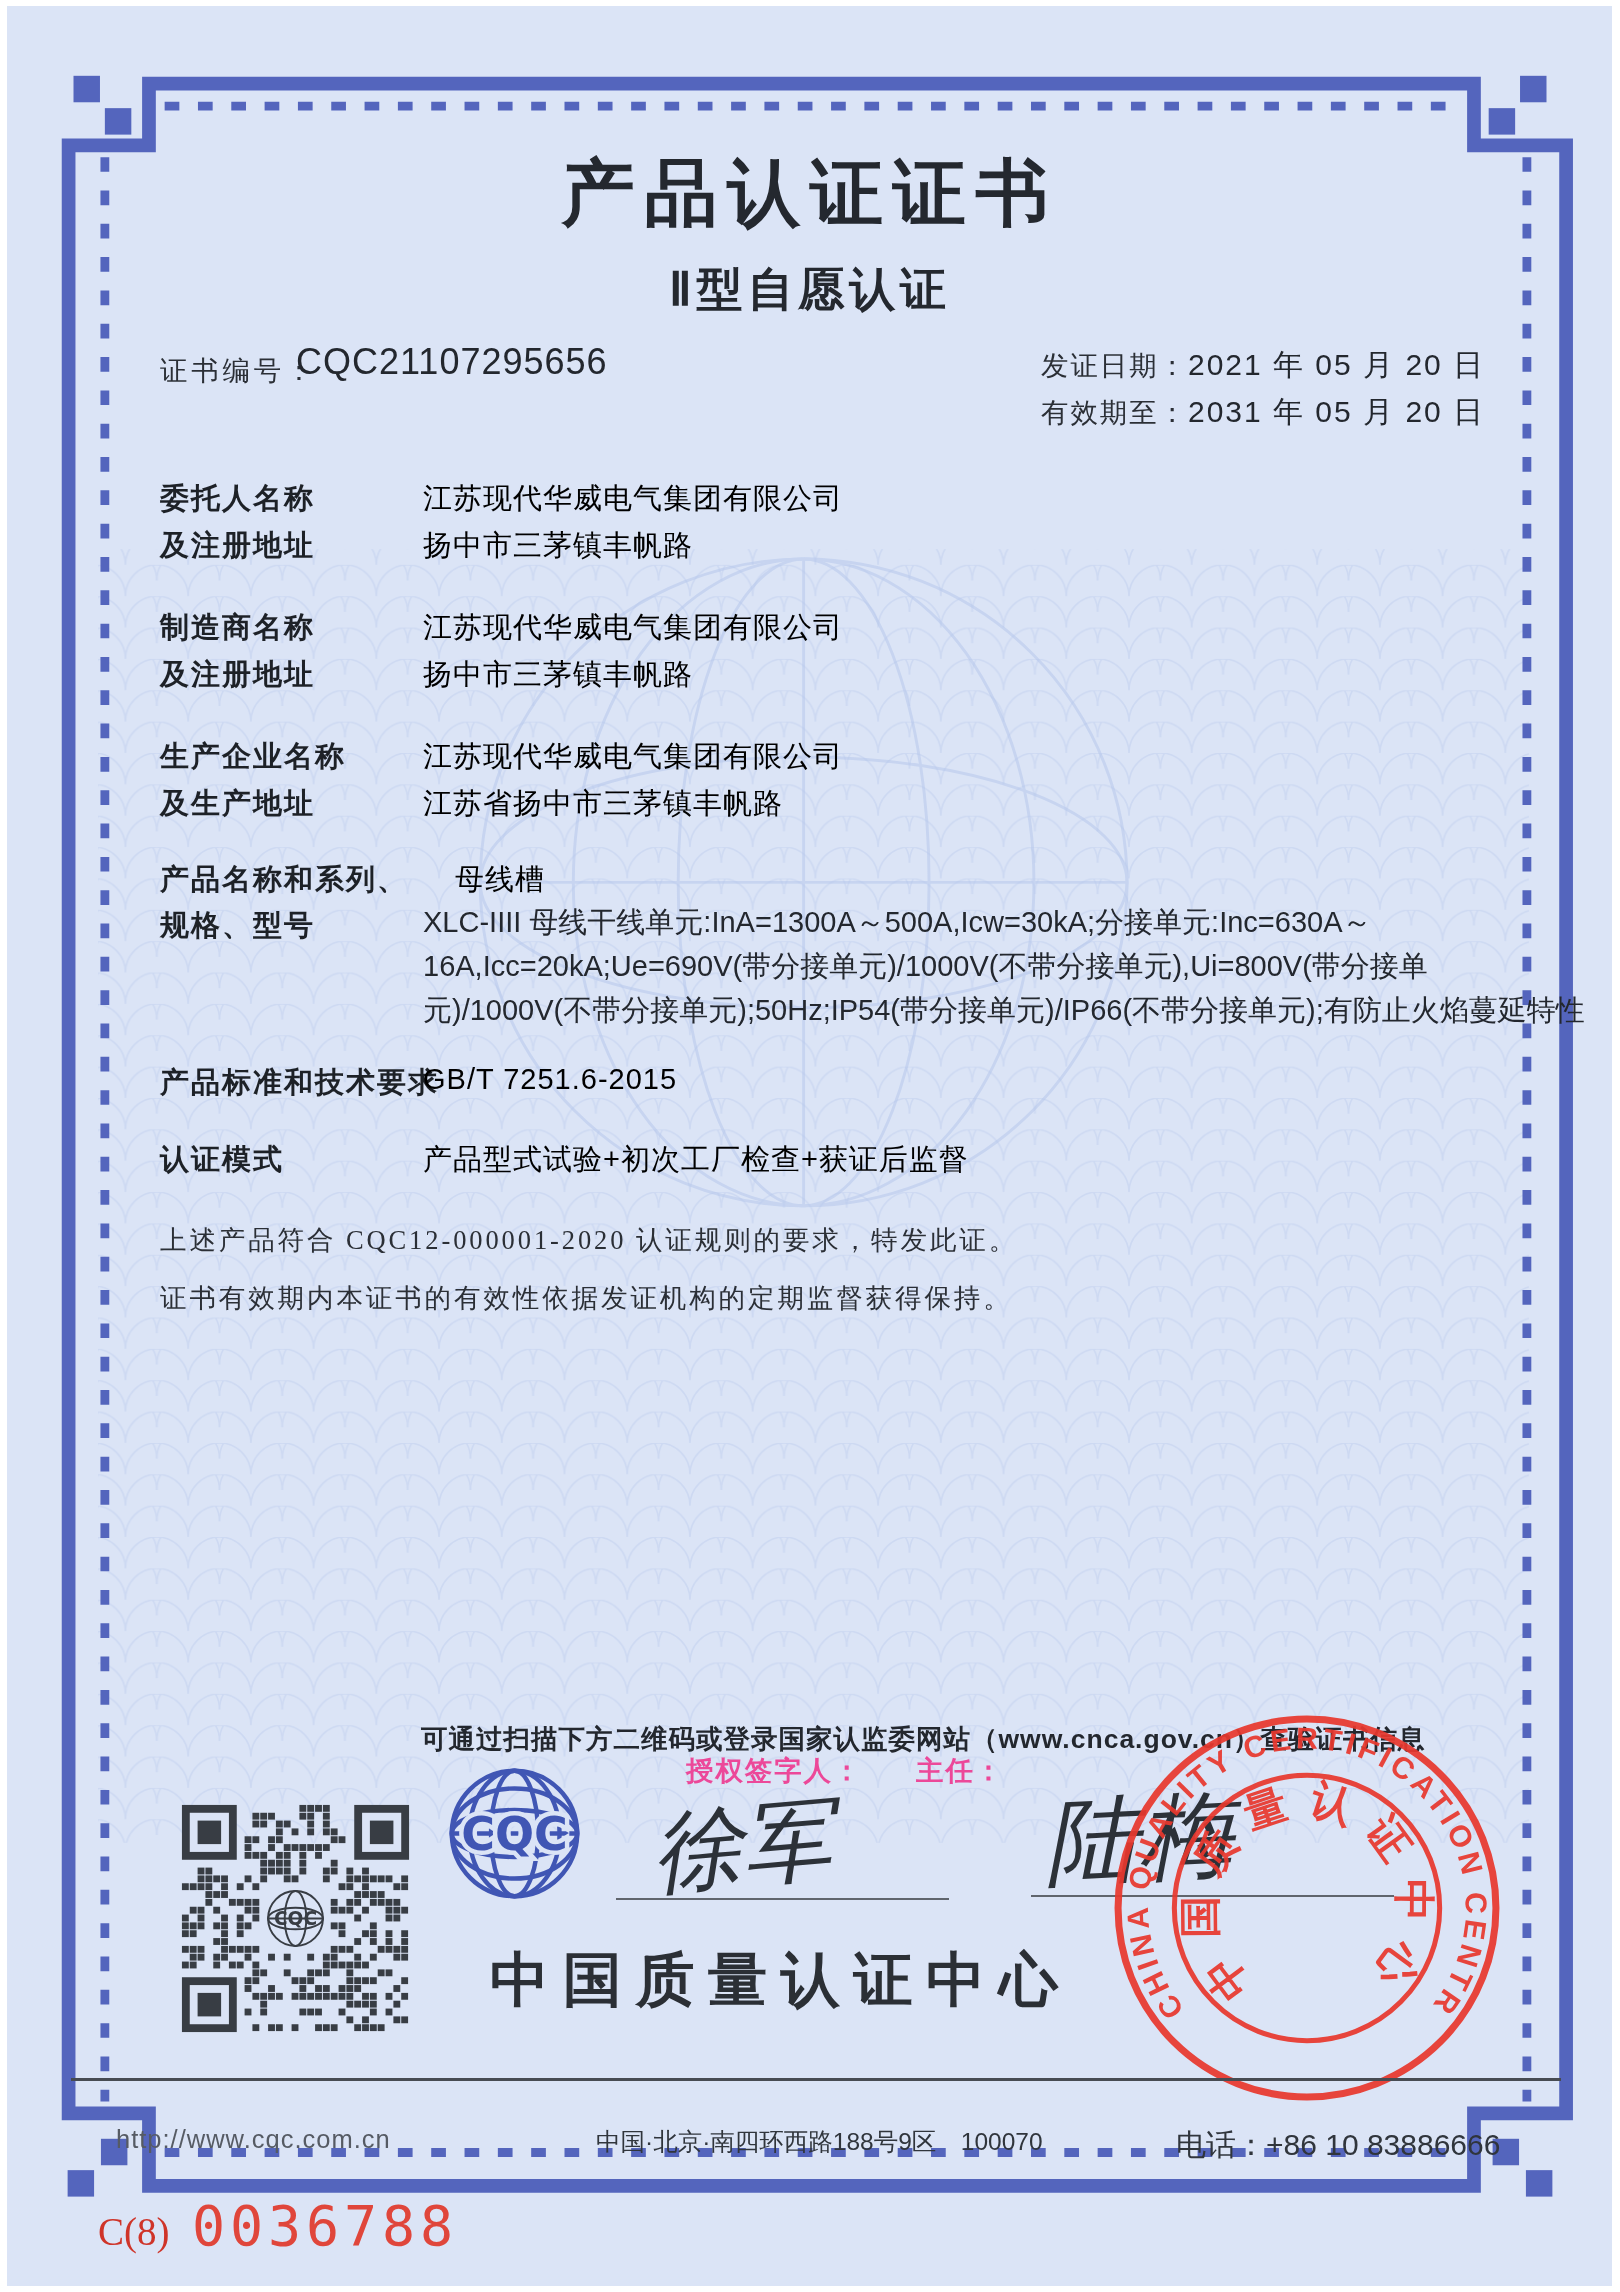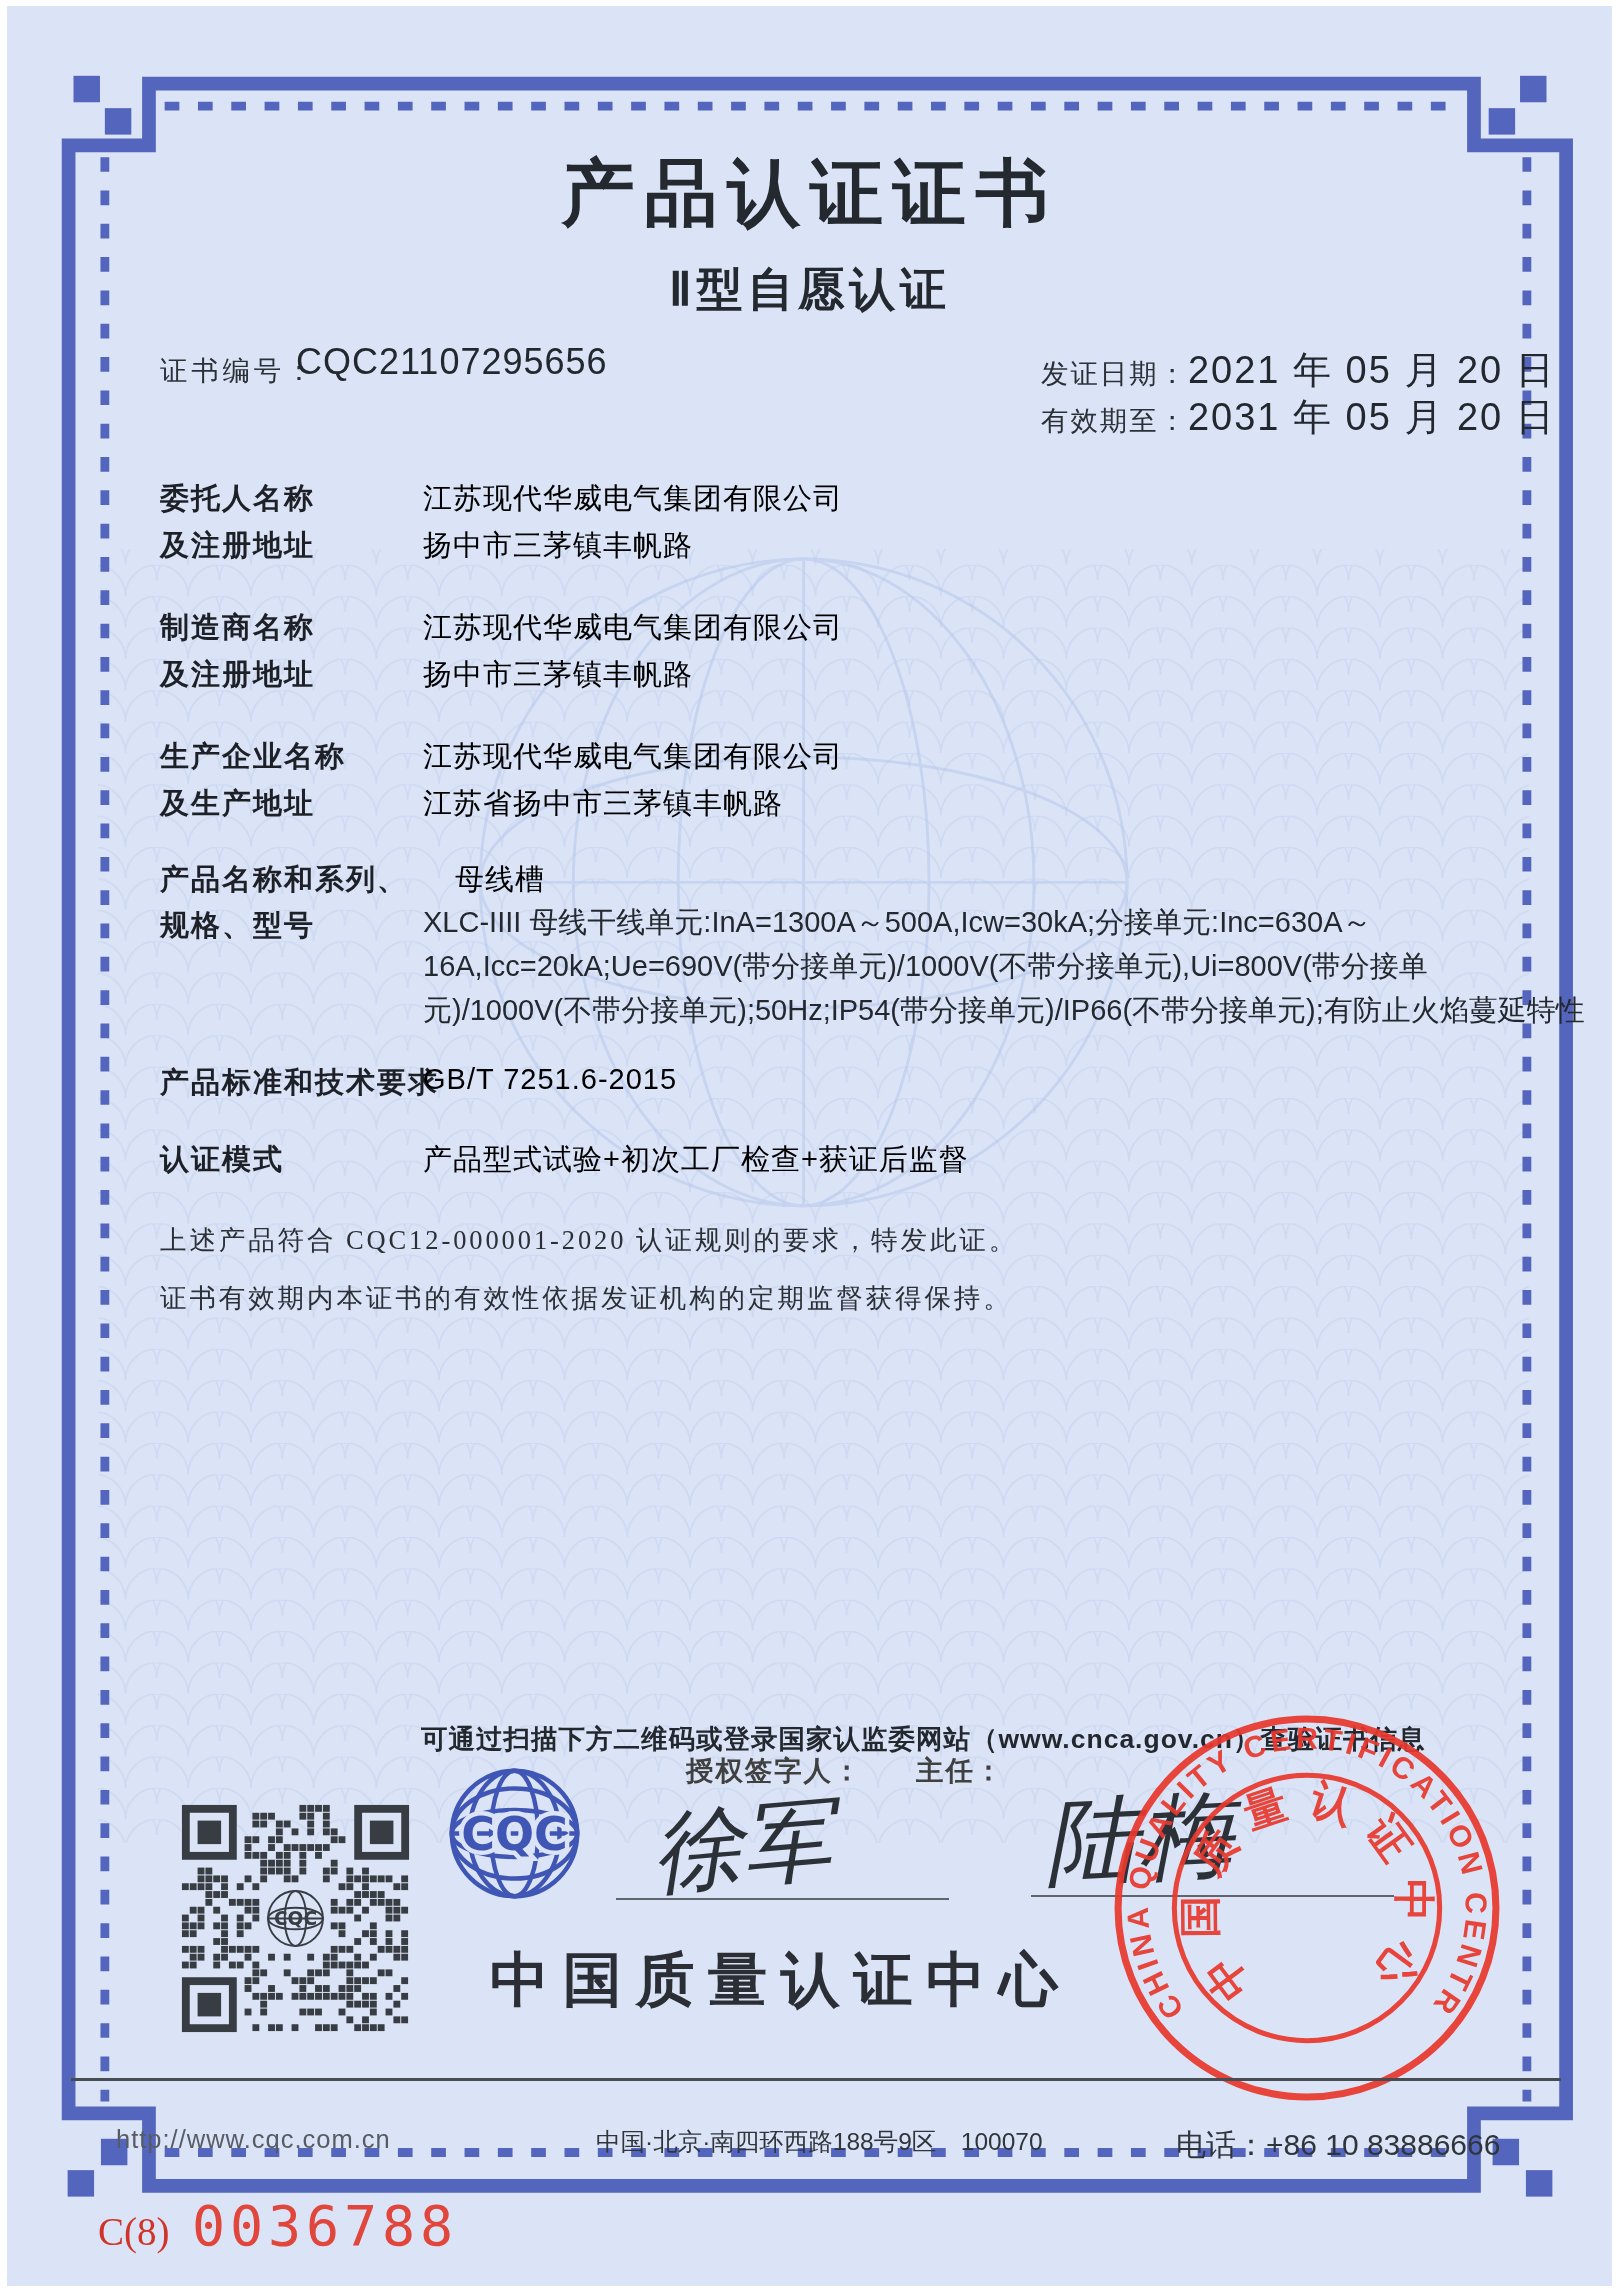--- a/index.html
+++ b/index.html
@@ -8,27 +8,27 @@
     font-family:"Liberation Sans", sans-serif;color:#23272e;overflow:hidden;
   }
   .paper{position:absolute;left:6.9px;top:5.9px;width:1605px;height:2280px;background:#dbe4f6;}
   .abs{position:absolute;}
   .title{left:0;right:0;text-align:center;top:145px;font-size:73px;font-weight:700;letter-spacing:9.8px;color:#24282f;}
   .subtitle{left:0;right:0;text-align:center;top:259px;font-size:46px;font-weight:700;letter-spacing:4.9px;color:#24282f;}
   .kai{font-family:"Liberation Serif", serif;color:#2b2f36;}
   .certlabel{left:160px;top:353px;font-size:27.4px;letter-spacing:3.9px;}
   .certval{left:296px;top:341px;font-size:36px;letter-spacing:1px;color:#23272e;}
   .daterow{font-size:27.4px;letter-spacing:2px;white-space:nowrap;}
-  .daterow .v{font-family:"Liberation Sans",sans-serif;font-size:38px;letter-spacing:2px;color:#23272e;}
+  .daterow .v{font-family:"Liberation Sans",sans-serif;font-size:30px;letter-spacing:2px;color:#23272e;}
   .flabel{left:160px;font-size:29px;font-weight:700;color:#1c2averb128;color:#1d2127;letter-spacing:2px;white-space:nowrap;}
   .fvalue{left:423px;font-size:29px;color:#000000;letter-spacing:1px;white-space:nowrap;}
   .spec{left:423px;width:1103px;font-size:29px;color:#23272e;white-space:nowrap;letter-spacing:0;}
   .note{left:160px;font-size:26.5px;letter-spacing:2.9px;white-space:nowrap;}
   .verify{left:421px;top:1721px;font-size:26.5px;font-weight:600;color:#23272e;letter-spacing:1px;}
-  .signerlabel{font-size:27.4px;font-weight:700;color:#404040;letter-spacing:2px;}
+  .signerlabel{font-size:27.4px;font-weight:700;color:#ec4899;letter-spacing:2px;}
   .sig{font-family:"DejaVu Serif", serif;color:#2c3138;font-style:italic;}
   .sigline{height:2px;background:#60656d;}
   .orgname{left:490px;top:1941px;font-size:59px;font-weight:700;letter-spacing:13.7px;color:#2b2f35;white-space:nowrap;}
   .footline{left:71px;top:2078px;width:1490px;height:2.9px;background:#474b52;}
   .footer{top:2098px;font-size:25.5px;color:#30353c;white-space:nowrap;margin-top:27px;}
   .footer.url{left:116px;color:#565b64;letter-spacing:1px;}
   .footer.addr{left:596px;font-size:24.5px;}
   .footer.phone{left:1176px;font-size:30px;}
   .serialpre{left:98px;top:2209px;font-family:"Liberation Serif",serif;font-size:39px;color:#cf3429;}
   .serialnum{left:192px;top:2194px;font-family:"DejaVu Sans Mono",monospace;font-size:55px;letter-spacing:4.9px;color:#e0463b;}

